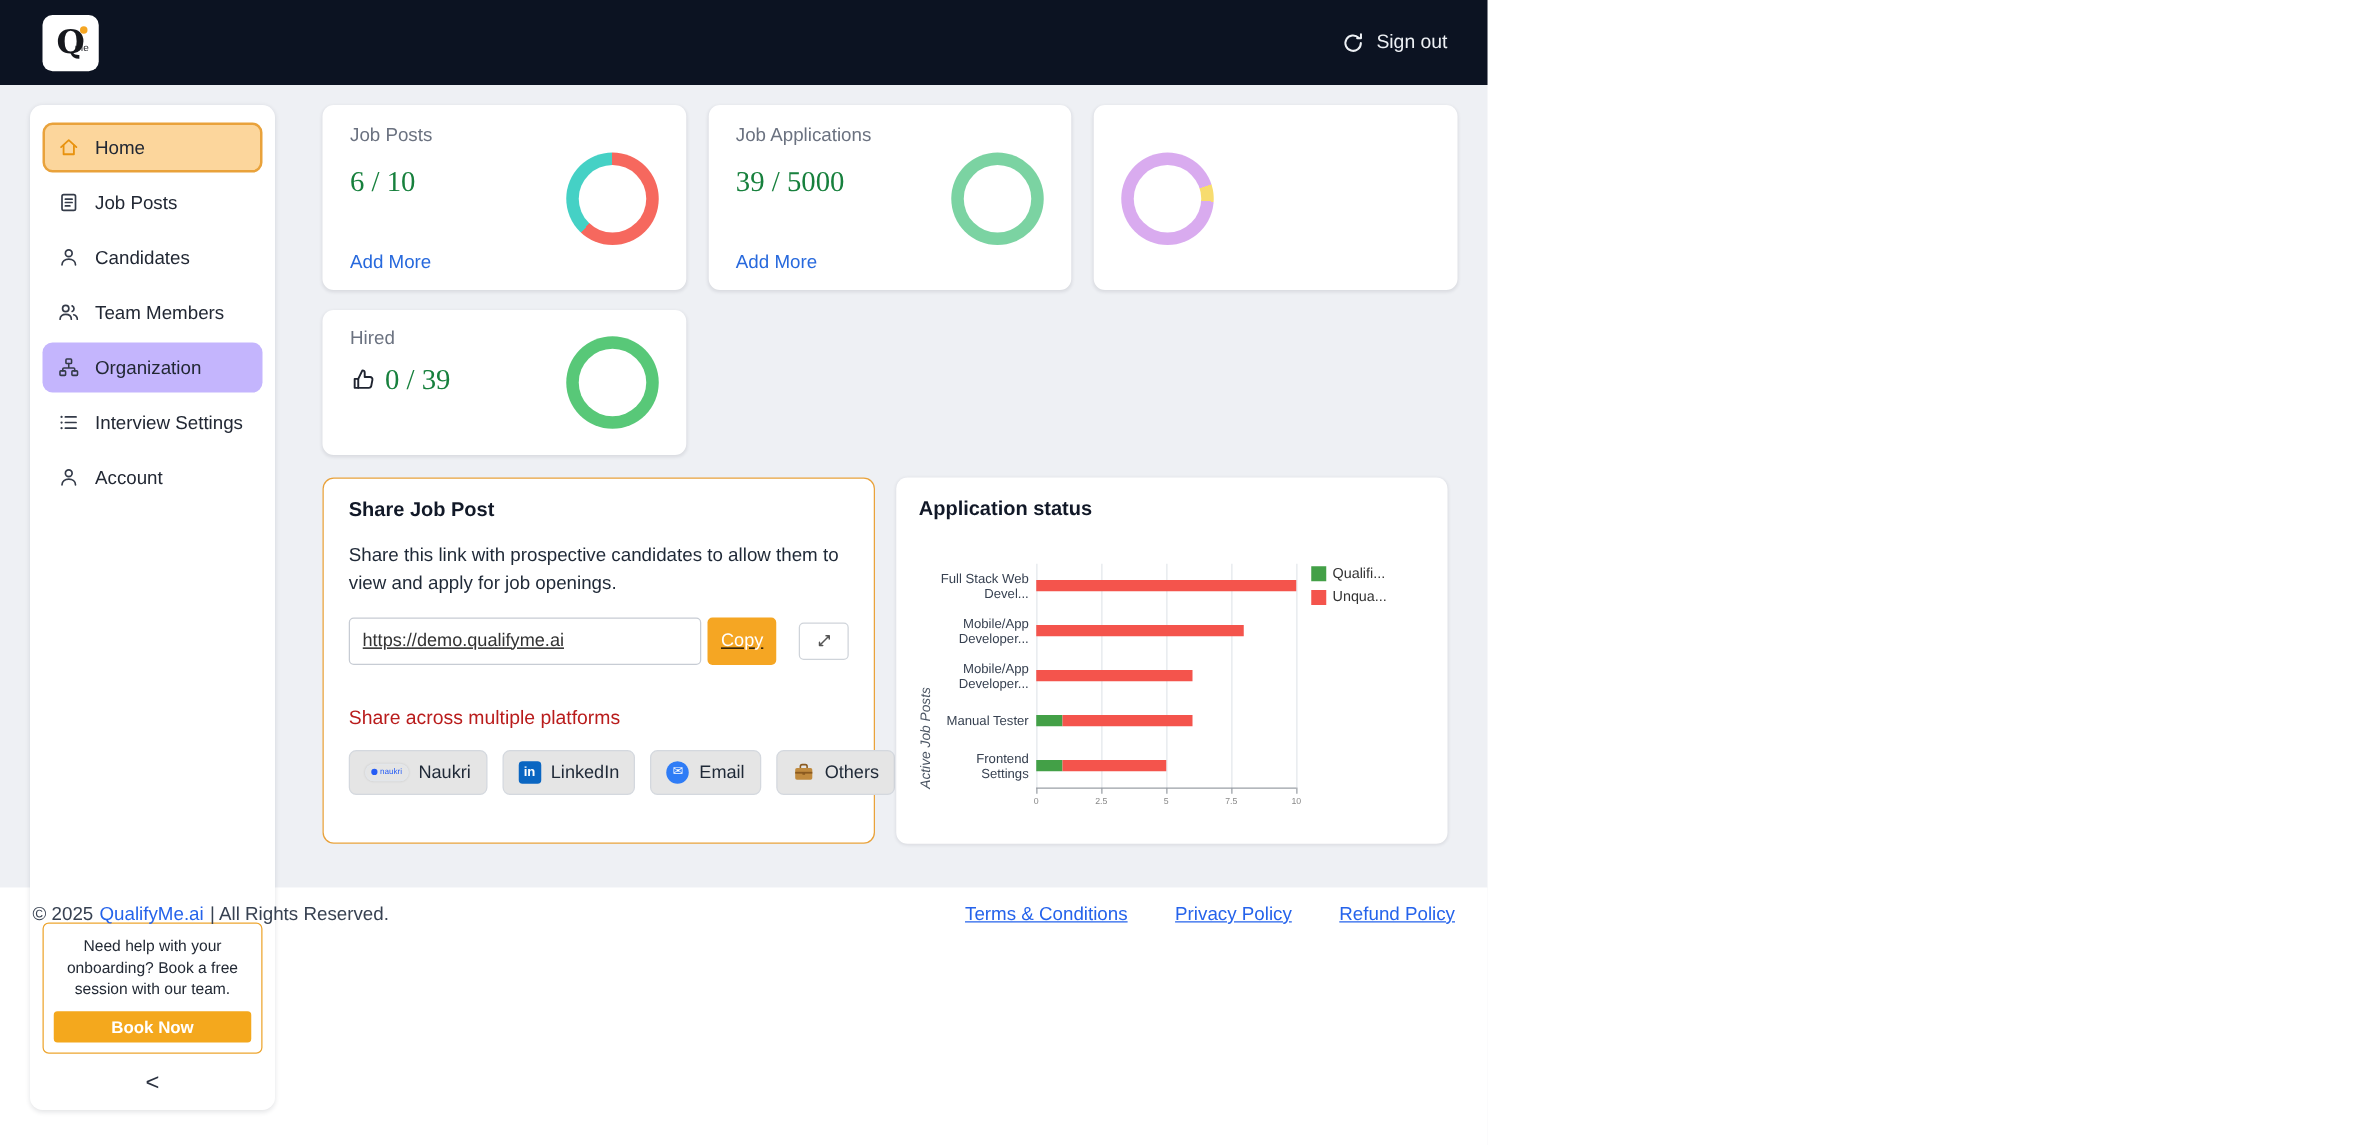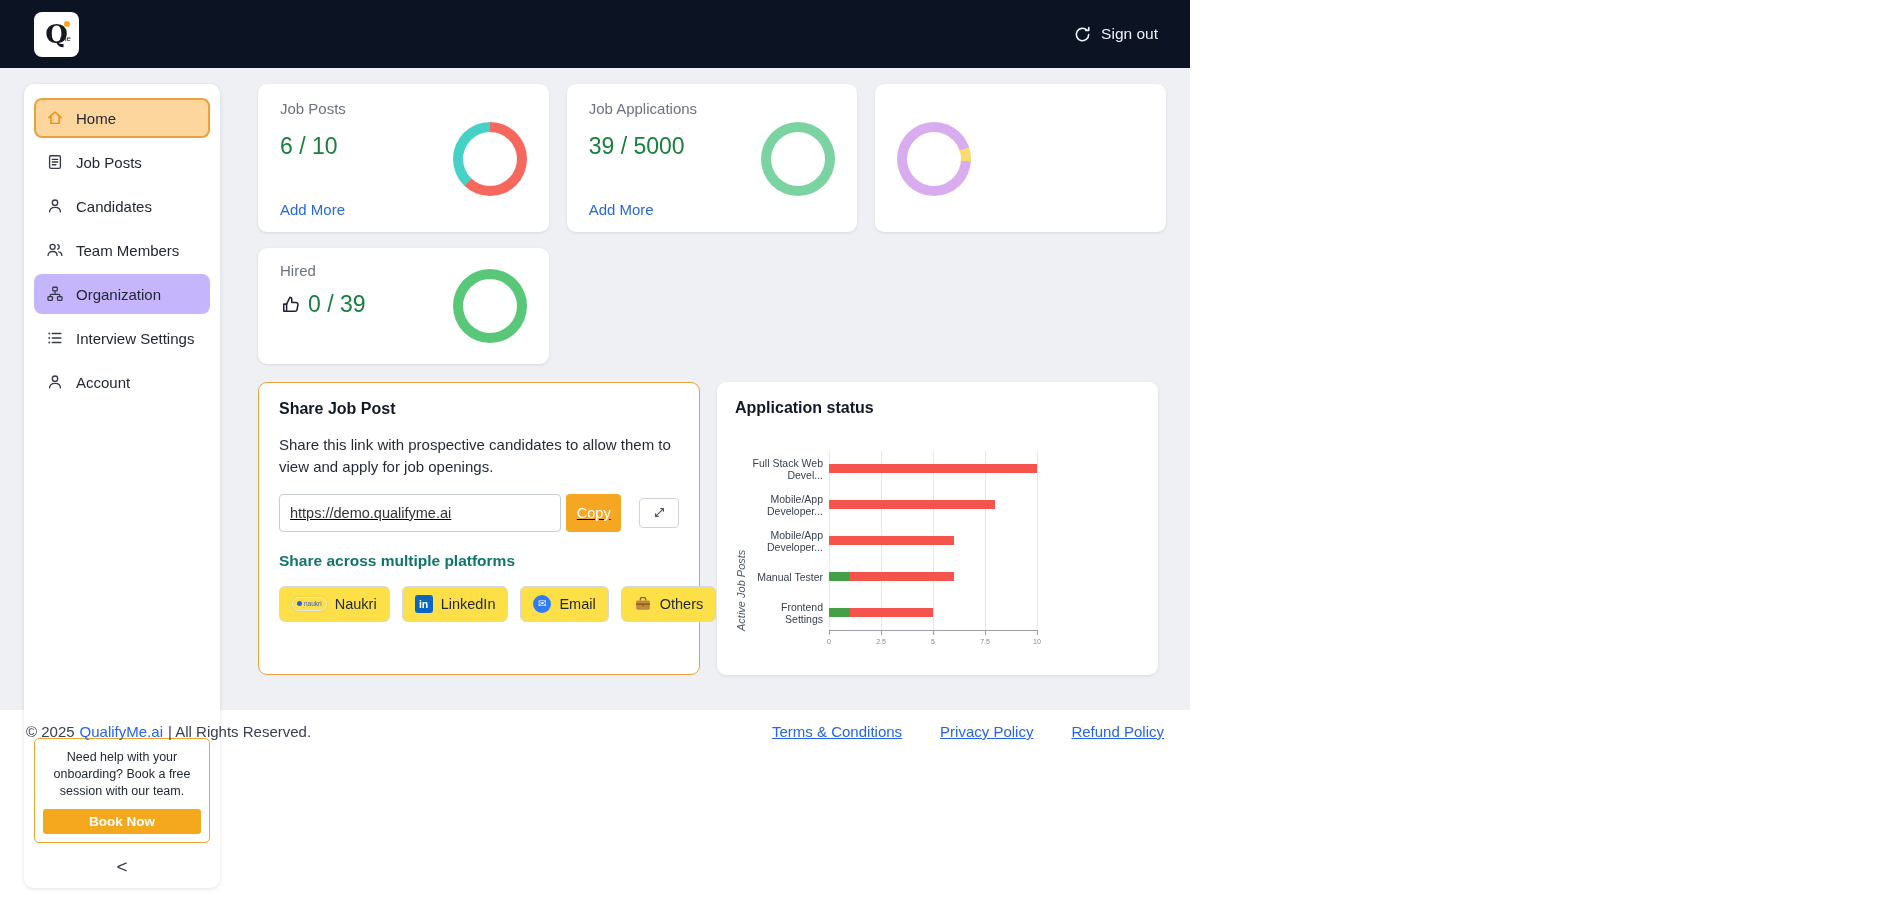--- a/index.html
+++ b/index.html
@@ -39,44 +39,44 @@
   .collapse-btn{margin:14px auto 4px;font-size:19px;color:#2b3240;cursor:pointer;line-height:1;}
 
   
   .card{background:#fff;border-radius:9px;box-shadow:0 1px 3px rgba(16,24,40,.1);}
   .stats-grid{display:grid;grid-template-columns:repeat(3,1fr);gap:18px;}
   .row2{margin-top:16px;}
   .stat-card{display:flex;justify-content:space-between;padding:16px 22px 14px;height:148px;}
   .stat-card.small{height:116px;padding:14px 22px;}
   .stat-left{display:flex;flex-direction:column;min-width:0;}
   .stat-title{font-size:15px;color:#6b7280;}
-  .stat-value{margin-top:16px;font-size:23px;color:#17803d;display:flex;align-items:center;gap:6px;font-weight:500;white-space:nowrap;}
+  .stat-value{margin-top:16px;font-size:23px;color:#17803d;display:flex;align-items:center;gap:6px;font-weight:500;white-space:nowrap;font-family:Liberation Serif, serif;}
   .stat-card.small .stat-value{margin-top:12px;}
   .stat-value .val-icon{color:#1f2430;display:flex;}
   .stat-link{margin-top:auto;font-size:15px;color:#2769dd;text-decoration:none;}
   .donut{width:74px;height:74px;border-radius:50%;position:relative;align-self:center;flex:none;}
   .donut::after{content:"";position:absolute;inset:10px;border-radius:50%;background:#fff;}
 
   
   .bottom-grid{display:grid;grid-template-columns:442px 441px;gap:17px;margin-top:18px;}
 
   .share-card{border:1px solid #e9a23b;border-radius:9px;background:#fff;padding:17px 20px;height:293px;box-shadow:none;}
   .share-title{font-size:16px;font-weight:700;color:#111827;}
   .share-desc{margin-top:16px;font-size:15px;color:#1f2937;line-height:1.45;max-width:392px;}
   .link-row{display:flex;align-items:center;margin-top:16px;text-decoration:underline;}
   .link-input{width:286px;height:38px;border:1px solid #c7ccd4;border-radius:4px;padding:0 10px;
     font-size:14.5px;color:#333;font-family:inherit;}
   .copy-btn{margin-left:5px;width:56px;height:38px;background:#f5a623;color:#fff;border:none;border-radius:4px;
     font-size:14.5px;cursor:pointer;font-family:inherit;}
   .expand-btn{margin-left:18px;width:40px;height:30px;border:1px solid #cfd4da;border-radius:4px;background:#fff;
     display:flex;align-items:center;justify-content:center;cursor:pointer;color:#555;}
-  .platforms-title{margin-top:20px;font-size:15.5px;font-weight:700;color:#0f766e;}
+  .platforms-title{margin-top:34px;font-size:15.5px;font-weight:400;color:#b91c1c;}
   .platforms-row{display:flex;gap:12px;margin-top:16px;}
   .platform-btn{display:flex;align-items:center;gap:8px;height:36px;padding:0 12px;border:1px solid #d4d8de;
-    border-radius:6px;background:#fde047;font-size:14.5px;color:#1f2937;cursor:pointer;font-family:inherit;}
+    border-radius:6px;background:#e5e5e5;font-size:14.5px;color:#1f2937;cursor:pointer;font-family:inherit;}
   .naukri-pill{display:inline-flex;align-items:center;gap:2px;height:14px;padding:0 4px;border:1px solid #e3e6ea;
     border-radius:7px;font-size:6.5px;color:#275df5;box-shadow:0 0 2px rgba(0,0,0,.15);}
   .naukri-dot{width:5px;height:5px;border-radius:50%;background:#275df5;display:inline-block;}
   .li-icon{width:18px;height:18px;border-radius:3px;background:#0a66c2;color:#fff;font-size:10.5px;font-weight:700;
     display:flex;align-items:center;justify-content:center;}
   .email-icon{width:18px;height:18px;border-radius:50%;background:#2f7cf6;color:#fff;font-size:10px;
     display:flex;align-items:center;justify-content:center;}
 
   
   .status-card{padding:17px 16px;height:293px;position:relative;}
@@ -338,20 +338,30 @@
                 </div>
                 <div class="bar-row">
                   <div class="bar-seg" style="width: 10%; background: rgb(67, 160, 71);"></div>
                   <div class="bar-seg" style="width: 50%; background: rgb(244, 84, 76);"></div>
                 </div>
                 <div class="bar-row">
                   <div class="bar-seg" style="width: 10%; background: rgb(67, 160, 71);"></div>
                   <div class="bar-seg" style="width: 40%; background: rgb(244, 84, 76);"></div>
                 </div>
               </div>
+            <div class="chart-legend">
+                <div class="legend-item">
+                  <span class="legend-swatch" style="background: rgb(67, 160, 71);"></span>
+                  <span>Qualifi...</span>
+                </div>
+                <div class="legend-item">
+                  <span class="legend-swatch" style="background: rgb(244, 84, 76);"></span>
+                  <span>Unqua...</span>
+                </div>
+              </div>
           </div>
         </section>
 
       </div>
     </main>
   </div>
 
   <footer class="footer">
     <div class="footer-row">
       <div class="footer-left">

